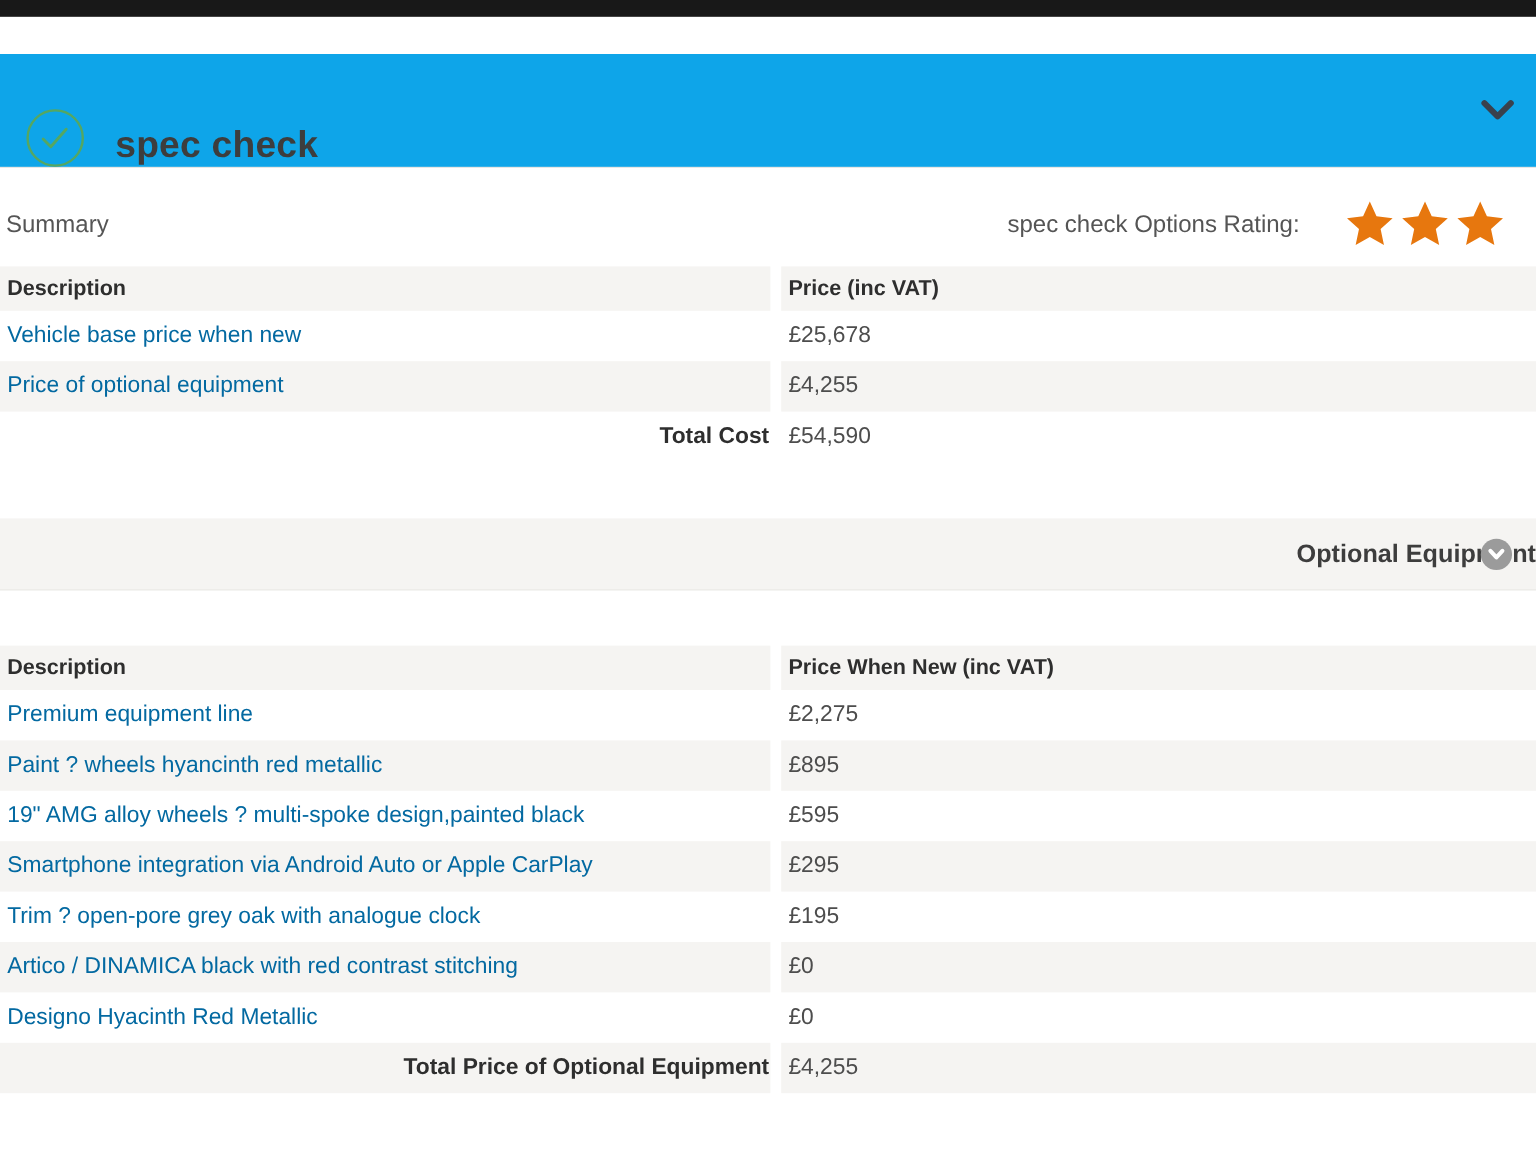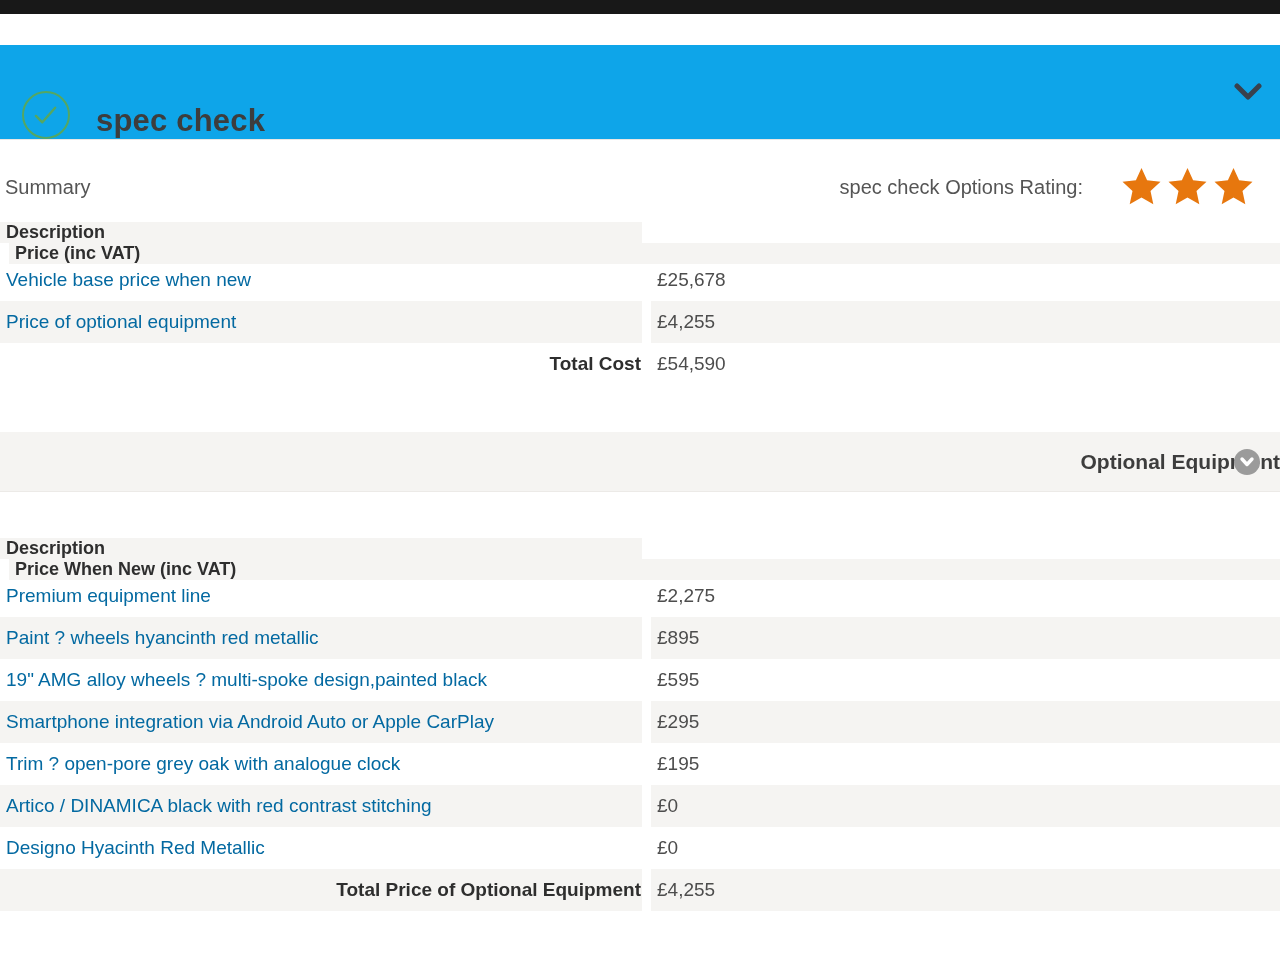--- a/index.html
+++ b/index.html
@@ -32,21 +32,21 @@
   .rating-group { display: flex; align-items: center; margin-right: 26px; gap: 24px; }
   .rating-label { font-size: 20px; color: #555555; margin-right: 14px; }
   .stars { display: flex; align-items: center; gap: 5px; }
   .star { width: 41px; height: 40px; display: block; }
 
   
   .table { position: absolute; left: 0; width: 1280px; }
   .t-row { display: flex; width: 1280px; }
   .cell-desc { width: 642px; padding-left: 6px; display: flex; align-items: center; font-size: 19px; color: #0369a1; }
   .cell-price { margin-left: 9px; flex: 1; padding-left: 6px; display: flex; align-items: center; font-size: 19px; color: #4d4d4d; }
-  .t-head { height: 37px; flex-direction: column; }
+  .t-head { height: 37px; }
   .t-head .cell-desc, .t-head .cell-price { background: #f5f4f2; font-size: 18px; font-weight: 700; color: #2e2e2e; }
   .t-body .t-row { height: 42px; }
   .t-body .t-row:nth-child(even) .cell-desc,
   .t-body .t-row:nth-child(even) .cell-price { background: #f5f4f2; }
   .total-label { justify-content: flex-end; padding-right: 1px; font-size: 19px; font-weight: 700; color: #2e2e2e; }
 
   .summary-table { top: 222px; }
 
   
   .oe-band {

